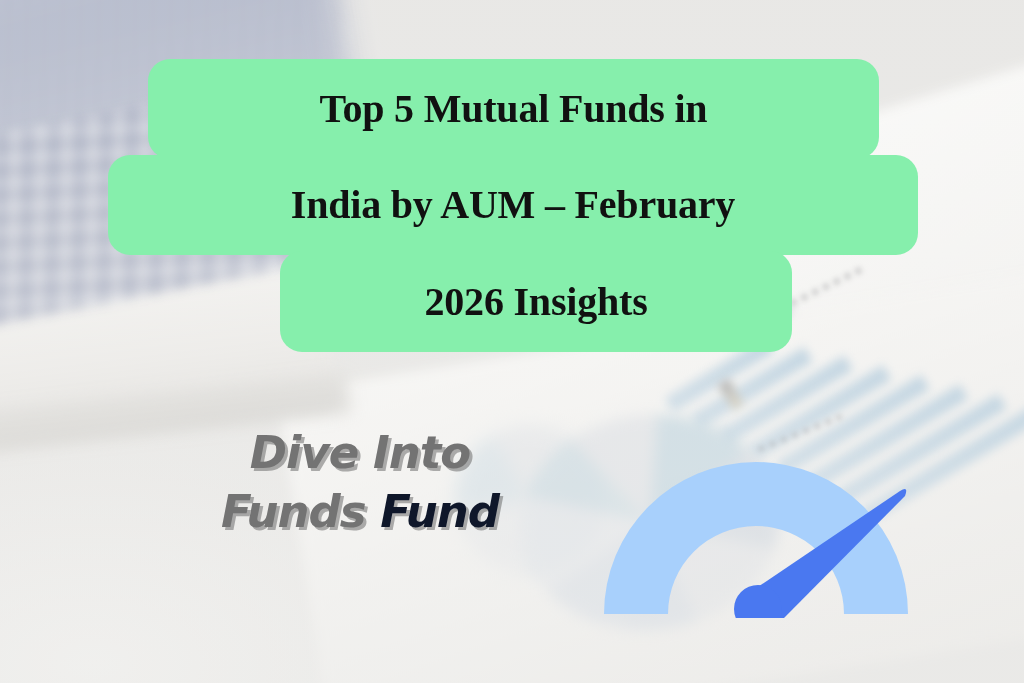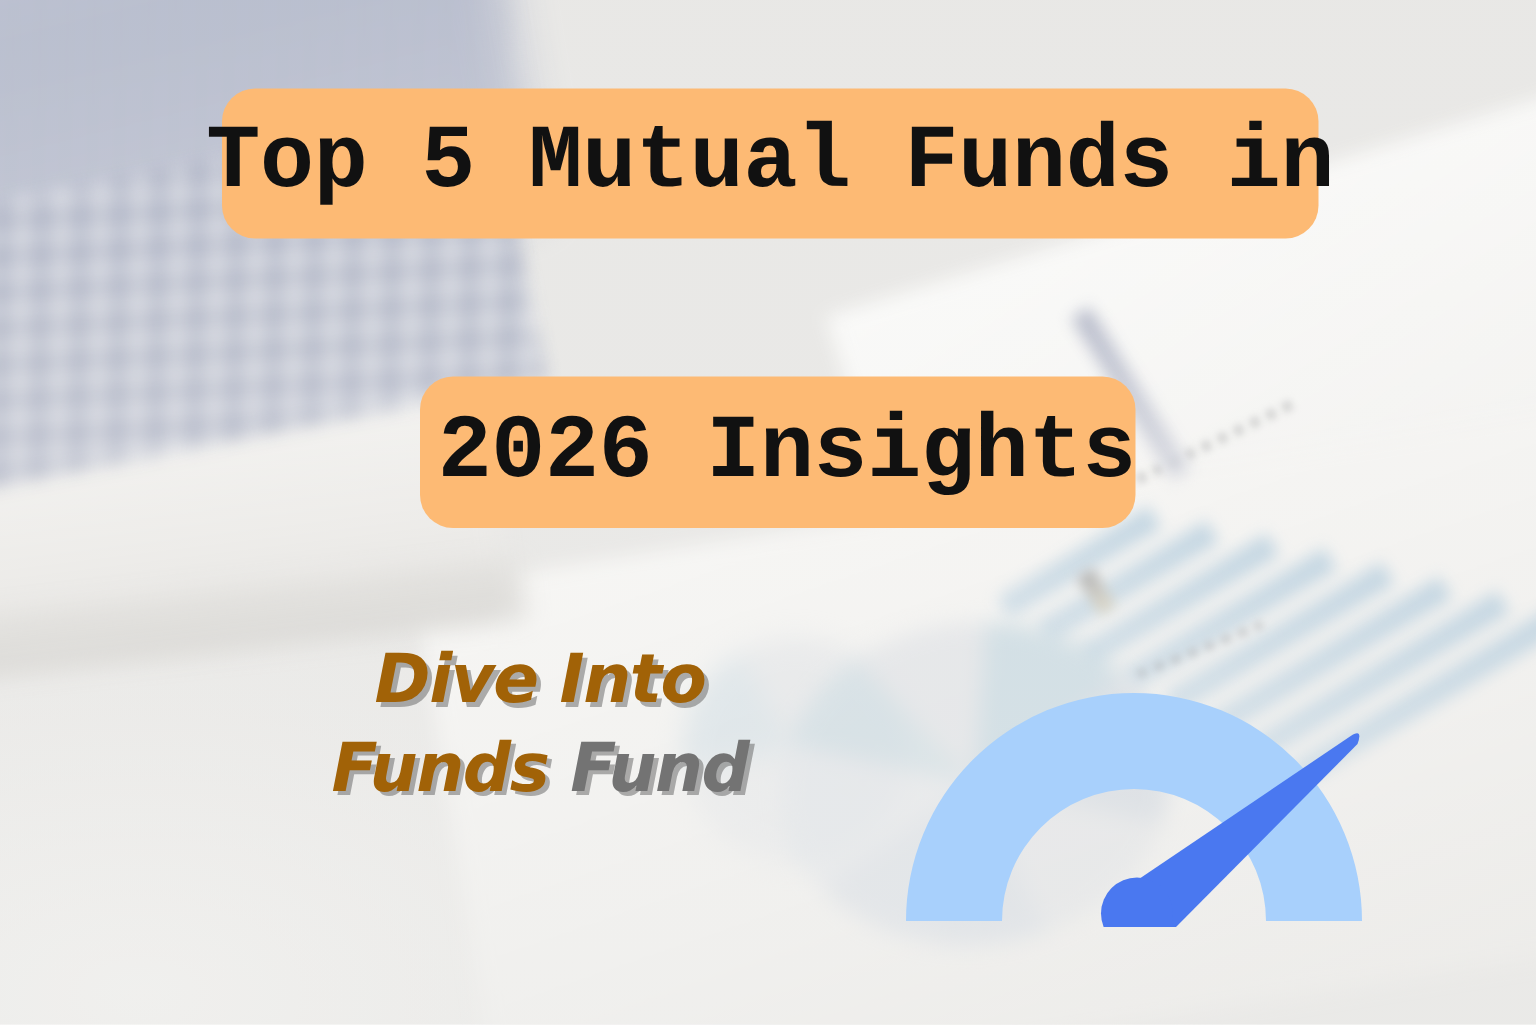--- a/index.html
+++ b/index.html
@@ -225,55 +225,55 @@
   
   .title-block {
     position: absolute;
     left: 0;
     top: 0;
     width: 1024px;
     height: 360px;
   }
   .title-line {
     position: absolute;
-    background: #fdba74;
+    background: #86efac;
     border-radius: 22px;
     color: #111111;
-    font-family: Liberation Mono, monospace;
+    font-family: Liberation Serif, serif;
     font-weight: bold;
-    font-size: 60px;
+    font-size: 40px;
     line-height: 1;
     display: flex;
     align-items: center;
     justify-content: center;
     white-space: nowrap;
     letter-spacing: -0.2px;
   }
   .title-line-1 { left: 148px; top: 59px;  width: 731px; height: 100px; }
   .title-line-2 { left: 108px; top: 155px; width: 810px; height: 100px; }
-  .title-line-3 { left: 280px; top: 251px; width: 465px; height: 101px; padding-left: 12px; }
+  .title-line-3 { left: 280px; top: 251px; width: 512px; height: 101px; }
 
   
   .subhead {
     position: absolute;
     left: 160px;
     top: 423px;
     width: 400px;
     text-align: center;
     font-family: "DejaVu Sans", "Liberation Sans", sans-serif;
     font-style: italic;
     font-weight: bold;
     font-size: 45px;
     line-height: 59px;
     letter-spacing: -1px;
     text-shadow: 3px 3px 0 rgba(110,110,110,.55);
   }
   .sub-line { display: block; white-space: nowrap; }
-  .c-blue { color: #a16207; }
-  .c-red  { color: #737373; }
+  .c-blue { color: #737373; }
+  .c-red  { color: #0f172a; }
 
   
   .gauge {
     position: absolute;
     left: 603px;
     top: 423px;
     width: 306px;
     height: 195px;
   }
   .gauge svg { display: block; }
@@ -313,20 +313,21 @@
     <div class="laptop-body"></div>
     <div class="keyboard"></div>
     <div class="keyboard-rows"></div>
     <div class="laptop-edge"></div>
 
     <div class="bg-wash"></div>
   </div>
 
   <div class="title-block">
     <div class="title-line title-line-1">Top 5 Mutual Funds in</div>
+    <div class="title-line title-line-2">India by AUM – February</div>
     <div class="title-line title-line-3">2026 Insights</div>
   </div>
 
   <div class="subhead">
     <span class="sub-line">
       <span class="c-blue">Dive Into</span>
     </span>
     <span class="sub-line">
       <span class="c-blue">Funds </span><span class="c-red">Fund</span>
     </span>

